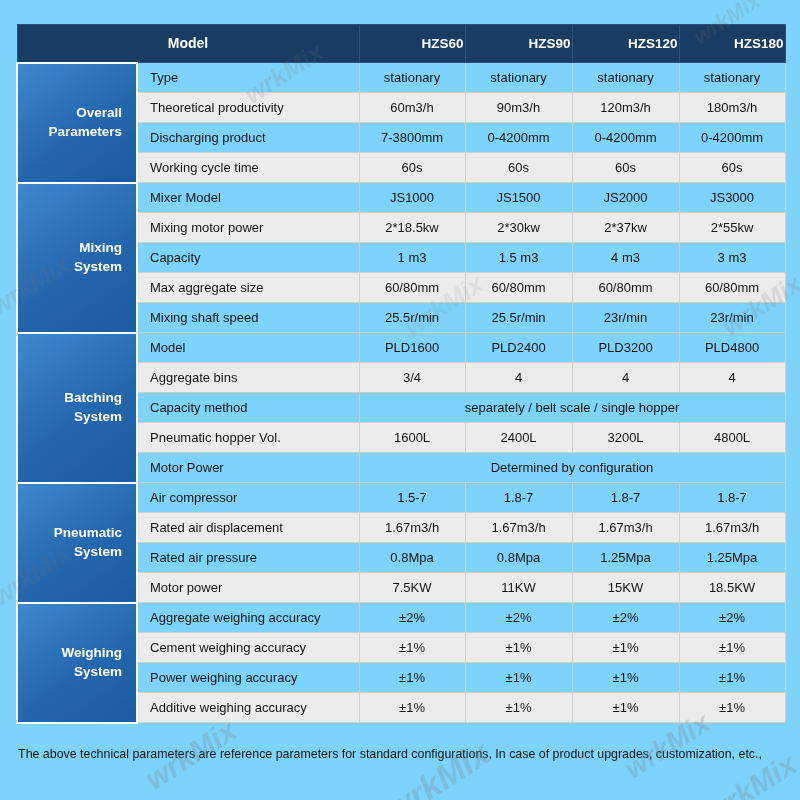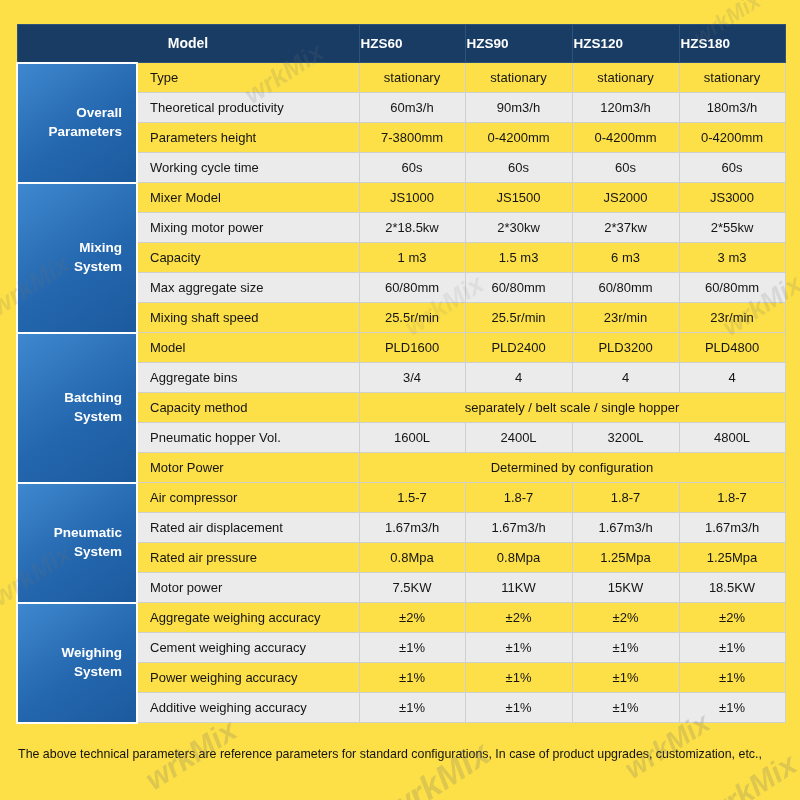--- a/index.html
+++ b/index.html
@@ -5,21 +5,21 @@
   html, body {
     margin: 0;
     padding: 0;
     background: #ffffff;
     font-family: "Liberation Sans", sans-serif;
   }
   .page {
     position: relative;
     width: 800px;
     height: 800px;
-    background: #fde047;
+    background: #7dd3fc;
     overflow: hidden;
   }
   .watermark-layer {
     position: absolute;
     inset: 0;
     z-index: 3;
     pointer-events: none;
   }
   .wm {
     position: absolute;
@@ -51,21 +51,21 @@
     height: 38px;
     text-align: center;
     border: 1px solid #2c537e;
   }
   th.col-th {
     background: #183c64;
     color: #ffffff;
     font-size: 13.5px;
     font-weight: bold;
     height: 38px;
-    text-align: left;
+    text-align: right;
     border: 1px solid #2c537e;
     border-left: 1px solid #3f6691;
   }
   td.group-cell {
     background: linear-gradient(145deg, #3e88cf 0%, #2467ae 55%, #1c5a9e 100%);
     color: #ffffff;
     font-size: 13.5px;
     font-weight: bold;
     text-align: right;
     vertical-align: middle;
@@ -145,21 +145,21 @@
             <td class="value-cell">stationary</td>
           </tr>
           <tr class="alt">
             <td class="param-label">Theoretical productivity</td>
             <td class="value-cell">60m3/h</td>
             <td class="value-cell">90m3/h</td>
             <td class="value-cell">120m3/h</td>
             <td class="value-cell">180m3/h</td>
           </tr>
           <tr>
-            <td class="param-label">Parameters height</td>
+            <td class="param-label">Discharging product</td>
             <td class="value-cell">7-3800mm</td>
             <td class="value-cell">0-4200mm</td>
             <td class="value-cell">0-4200mm</td>
             <td class="value-cell">0-4200mm</td>
           </tr>
           <tr class="alt">
             <td class="param-label">Working cycle time</td>
             <td class="value-cell">60s</td>
             <td class="value-cell">60s</td>
             <td class="value-cell">60s</td>
@@ -177,21 +177,21 @@
             <td class="param-label">Mixing motor power</td>
             <td class="value-cell">2*18.5kw</td>
             <td class="value-cell">2*30kw</td>
             <td class="value-cell">2*37kw</td>
             <td class="value-cell">2*55kw</td>
           </tr>
           <tr>
             <td class="param-label">Capacity</td>
             <td class="value-cell">1 m3</td>
             <td class="value-cell">1.5 m3</td>
-            <td class="value-cell">6 m3</td>
+            <td class="value-cell">4 m3</td>
             <td class="value-cell">3 m3</td>
           </tr>
           <tr class="alt">
             <td class="param-label">Max aggregate size</td>
             <td class="value-cell">60/80mm</td>
             <td class="value-cell">60/80mm</td>
             <td class="value-cell">60/80mm</td>
             <td class="value-cell">60/80mm</td>
           </tr>
           <tr>

